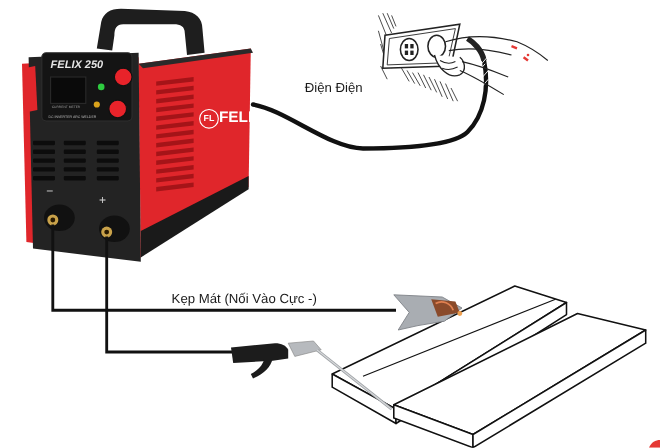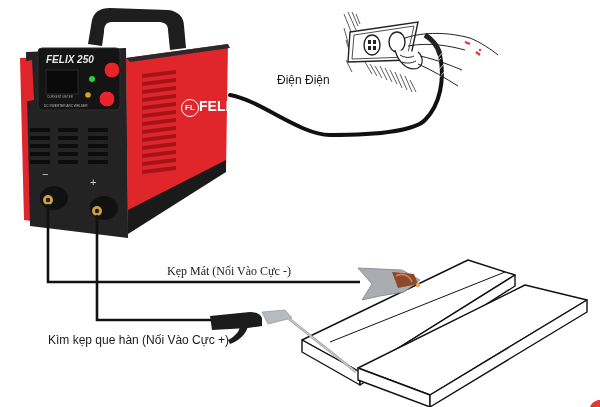--- a/index.html
+++ b/index.html
@@ -176,15 +176,14 @@
 
 <div class="label" style="left:46px; top:54px; font-size:10px; font-weight:bold; font-style:italic; color:#e6e6e6;">FELIX 250</div>
 <div class="label" style="left:47px; top:95px; font-size:3px; color:#9a9a9a;">CURRENT METER</div>
 <div class="label" style="left:44px; top:104px; font-size:3.2px; color:#bdbdbd;">DC INVERTER ARC WELDER</div>
 <div class="label" style="left:181px; top:99px; width:16px; height:16px; line-height:16px; text-align:center; font-size:8px; font-weight:bold; color:#fff; border:1.5px solid #fff; border-radius:50%;">FL</div>
 <div class="label" style="left:199px; top:98px; font-size:14px; font-weight:bold; color:#ffffff;">FELIX</div>
 <div class="label" style="left:42px; top:168px; font-size:11px; color:#d0d0d0;">−</div>
 <div class="label" style="left:90px; top:176px; font-size:11px; color:#d0d0d0;">+</div>
 
 <div class="label" style="left:277px; top:73px;">Điện Điện</div>
-<div class="label" style="left:167px; top:264px;font-family:Liberation Serif, serif;">Kẹp Mát (Nối Vào Cực -)</div>
-<div class="label" style="left:48px; top:333px;">Kìm kẹp que hàn (Nối Vào Cực +)</div>
+<div class="label" style="left:156px; top:264px;">Kẹp Mát (Nối Vào Cực -)</div>
 </div>
 
 </body></html>

